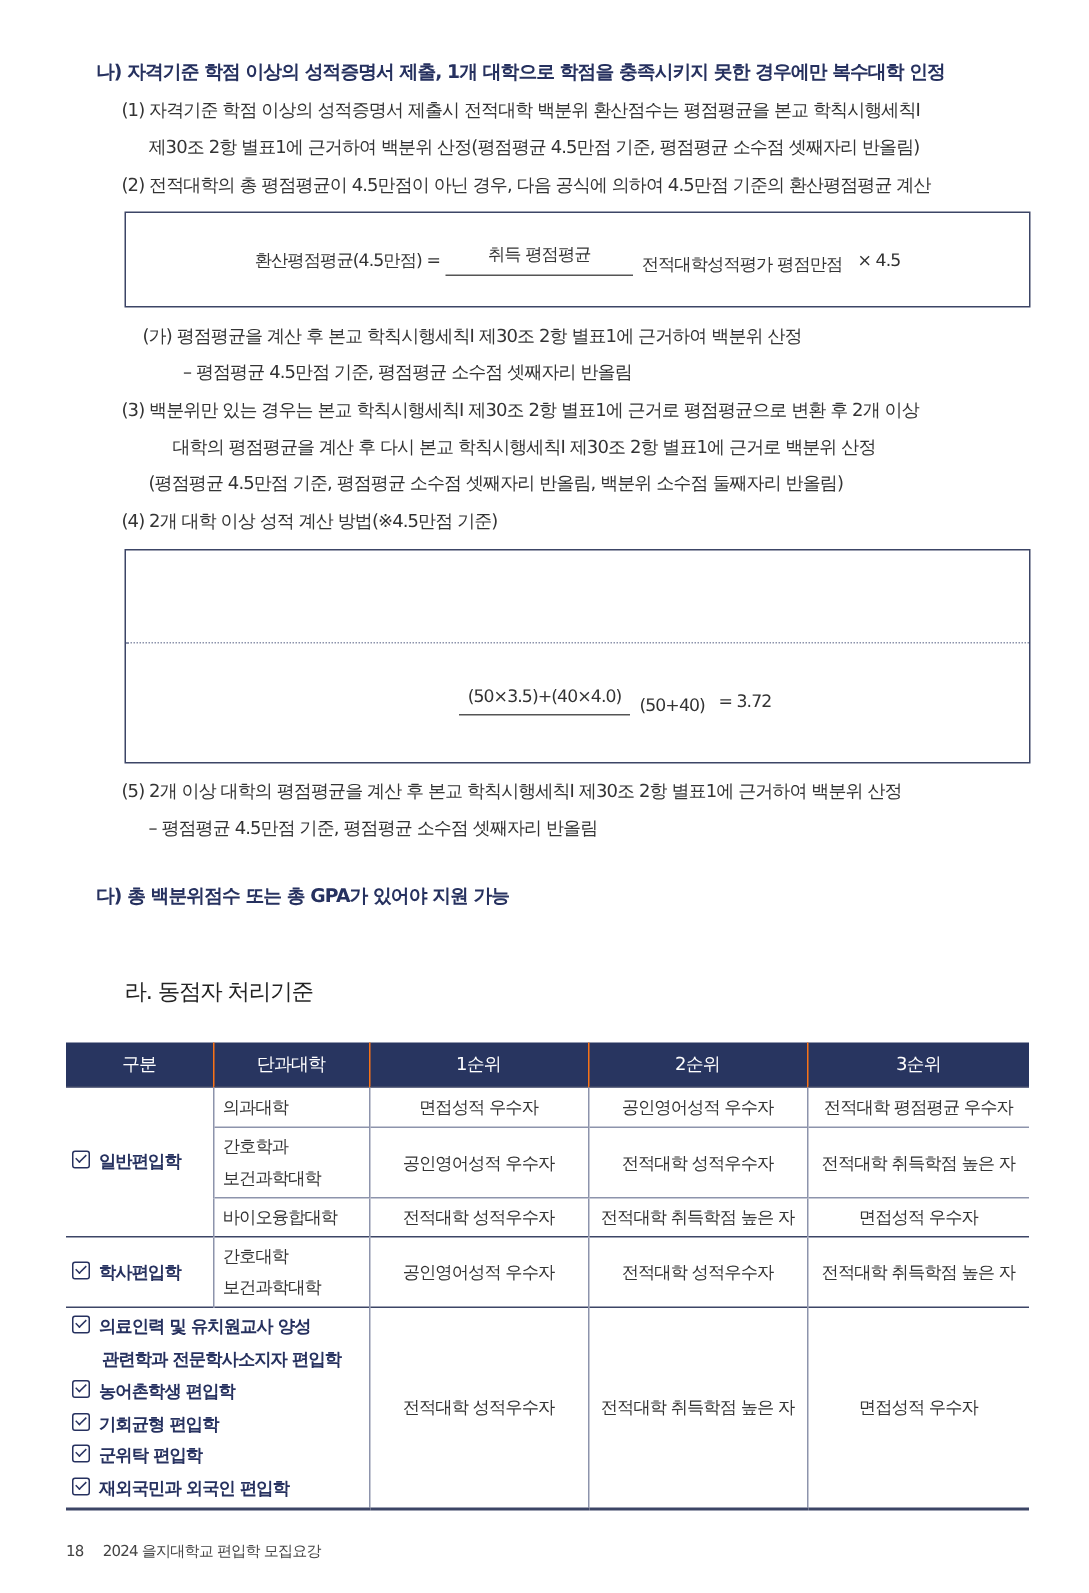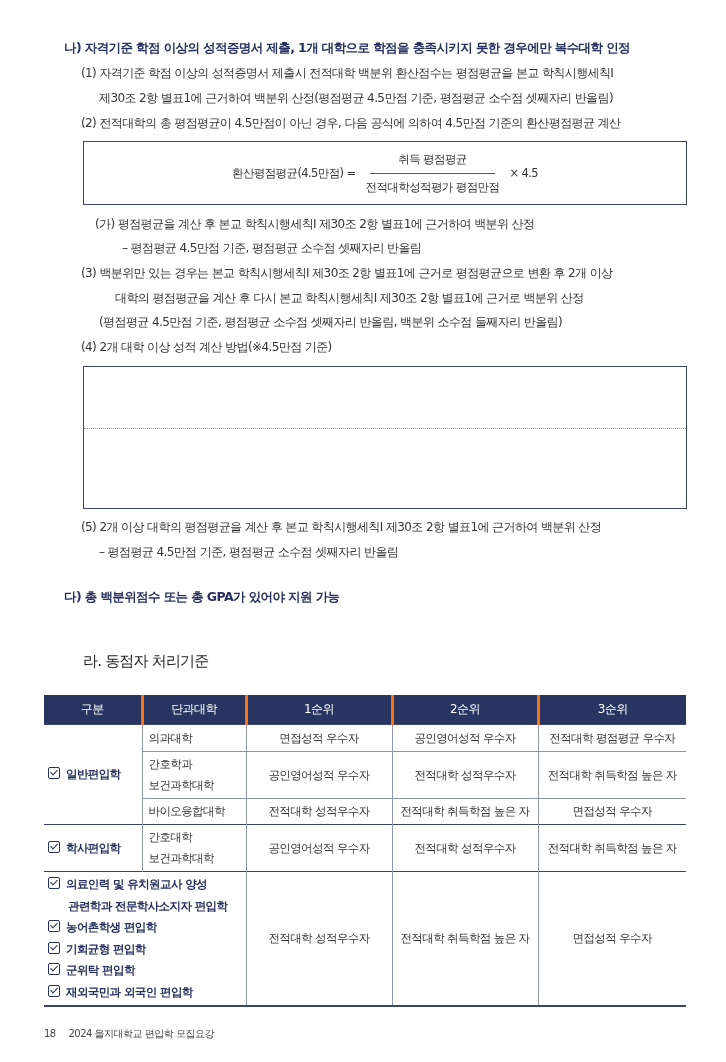--- a/index.html
+++ b/index.html
@@ -12,34 +12,34 @@
   .heading-sub {
     left: 64px; font-size: 12.5px; font-weight: bold; color: #26315f; white-space: nowrap;
     letter-spacing: -0.6px;
   }
   .line {
     font-size: 12px; color: #333; white-space: nowrap; letter-spacing: -0.6px;
   }
   .box {
     border: 1.5px solid #3c4566; box-sizing: border-box; background: #fff;
   }
-  .frac { display: inline-flex; flex-direction: column; align-items: center; vertical-align: middle; }
+  .frac { display: inline-flex; align-items: center; vertical-align: middle; }
   .frac .num { padding: 0 6px 5px 6px; border-bottom: 1px solid #555; }
   .frac .den { padding: 5px 6px 0 6px; }
   .f-text { font-size: 11.5px; color: #333; letter-spacing: -0.6px; white-space: nowrap; }
   .section-title {
     left: 44px; top: 652px; font-size: 15px; font-weight: normal; color: #222; letter-spacing: -0.8px; margin-left: 39px;
   }
   table.tie {
     position: absolute; left: 44px; top: 695px; width: 642px;
     border-collapse: collapse; font-size: 11.5px; letter-spacing: -0.6px; color: #333;
   }
   table.tie th {
     background: #283560; color: #fff; font-weight: normal; height: 27px;
-    border-left: 3px solid #f97316; font-size: 12px;
+    border-left: 1px solid #f97316; font-size: 12px;
   }
   table.tie th:first-child { border-left: none; }
   table.tie td {
     border-left: 1.5px solid #8d94ac; border-top: 1px solid #8d94ac;
     text-align: center; padding: 0 4px; line-height: 21px;
   }
   table.tie td.cat { border-left: none; text-align: left; font-weight: bold; color: #26315f; padding-left: 4px; }
   table.tie td.college { text-align: left; padding-left: 6px; }
   table.tie tr.group-start td { border-top: 1.5px solid #3c4566; }
   table.tie tbody tr:last-child td { border-bottom: 2px solid #3c4566; }
@@ -77,20 +77,27 @@
 
 <div class="abs line" style="left:95px; top:216px;text-align:center;">(가) 평점평균을 계산 후 본교 학칙시행세칙Ⅰ 제30조 2항 별표1에 근거하여 백분위 산정</div>
 <div class="abs line" style="left:122px; top:240px;">– 평점평균 4.5만점 기준, 평점평균 소수점 셋째자리 반올림</div>
 <div class="abs line" style="left:81px; top:265px;">(3) 백분위만 있는 경우는 본교 학칙시행세칙Ⅰ 제30조 2항 별표1에 근거로 평점평균으로 변환 후 2개 이상</div>
 <div class="abs line" style="left:99px; top:290px;margin-left:16px;">대학의 평점평균을 계산 후 다시 본교 학칙시행세칙Ⅰ 제30조 2항 별표1에 근거로 백분위 산정</div>
 <div class="abs line" style="left:99px; top:314px;">(평점평균 4.5만점 기준, 평점평균 소수점 셋째자리 반올림, 백분위 소수점 둘째자리 반올림)</div>
 <div class="abs line" style="left:81px; top:339px;">(4) 2개 대학 이상 성적 계산 방법(※4.5만점 기준)</div>
 
 <div class="abs box" style="left:83px; top:366px; width:604px; height:143px;">
   <div style="position:absolute; left:0; right:0; top:61px; border-top:1px dotted #8d94ac;"></div>
+  <div style="position:absolute; left:0; right:0; top:90px; display:flex; justify-content:center; align-items:center; padding-left:50px;">
+    <span class="frac">
+      <span class="num f-text" style="padding:0 6px 5px 6px;">(50×3.5)+(40×4.0)</span>
+      <span class="den f-text" style="padding-top:5px;">(50+40)</span>
+    </span>
+    <span class="f-text" style="margin-left:3px;">= 3.72</span>
+  </div>
 </div>
 
 <div class="abs line" style="left:81px; top:519px;">(5) 2개 이상 대학의 평점평균을 계산 후 본교 학칙시행세칙Ⅰ 제30조 2항 별표1에 근거하여 백분위 산정</div>
 <div class="abs line" style="left:99px; top:544px;">– 평점평균 4.5만점 기준, 평점평균 소수점 셋째자리 반올림</div>
 
 <div class="abs heading-sub" style="top:589px;">다) 총 백분위점수 또는 총 GPA가 있어야 지원 가능</div>
 
 <div class="abs section-title">라. 동점자 처리기준</div>
 
 <table class="tie">

